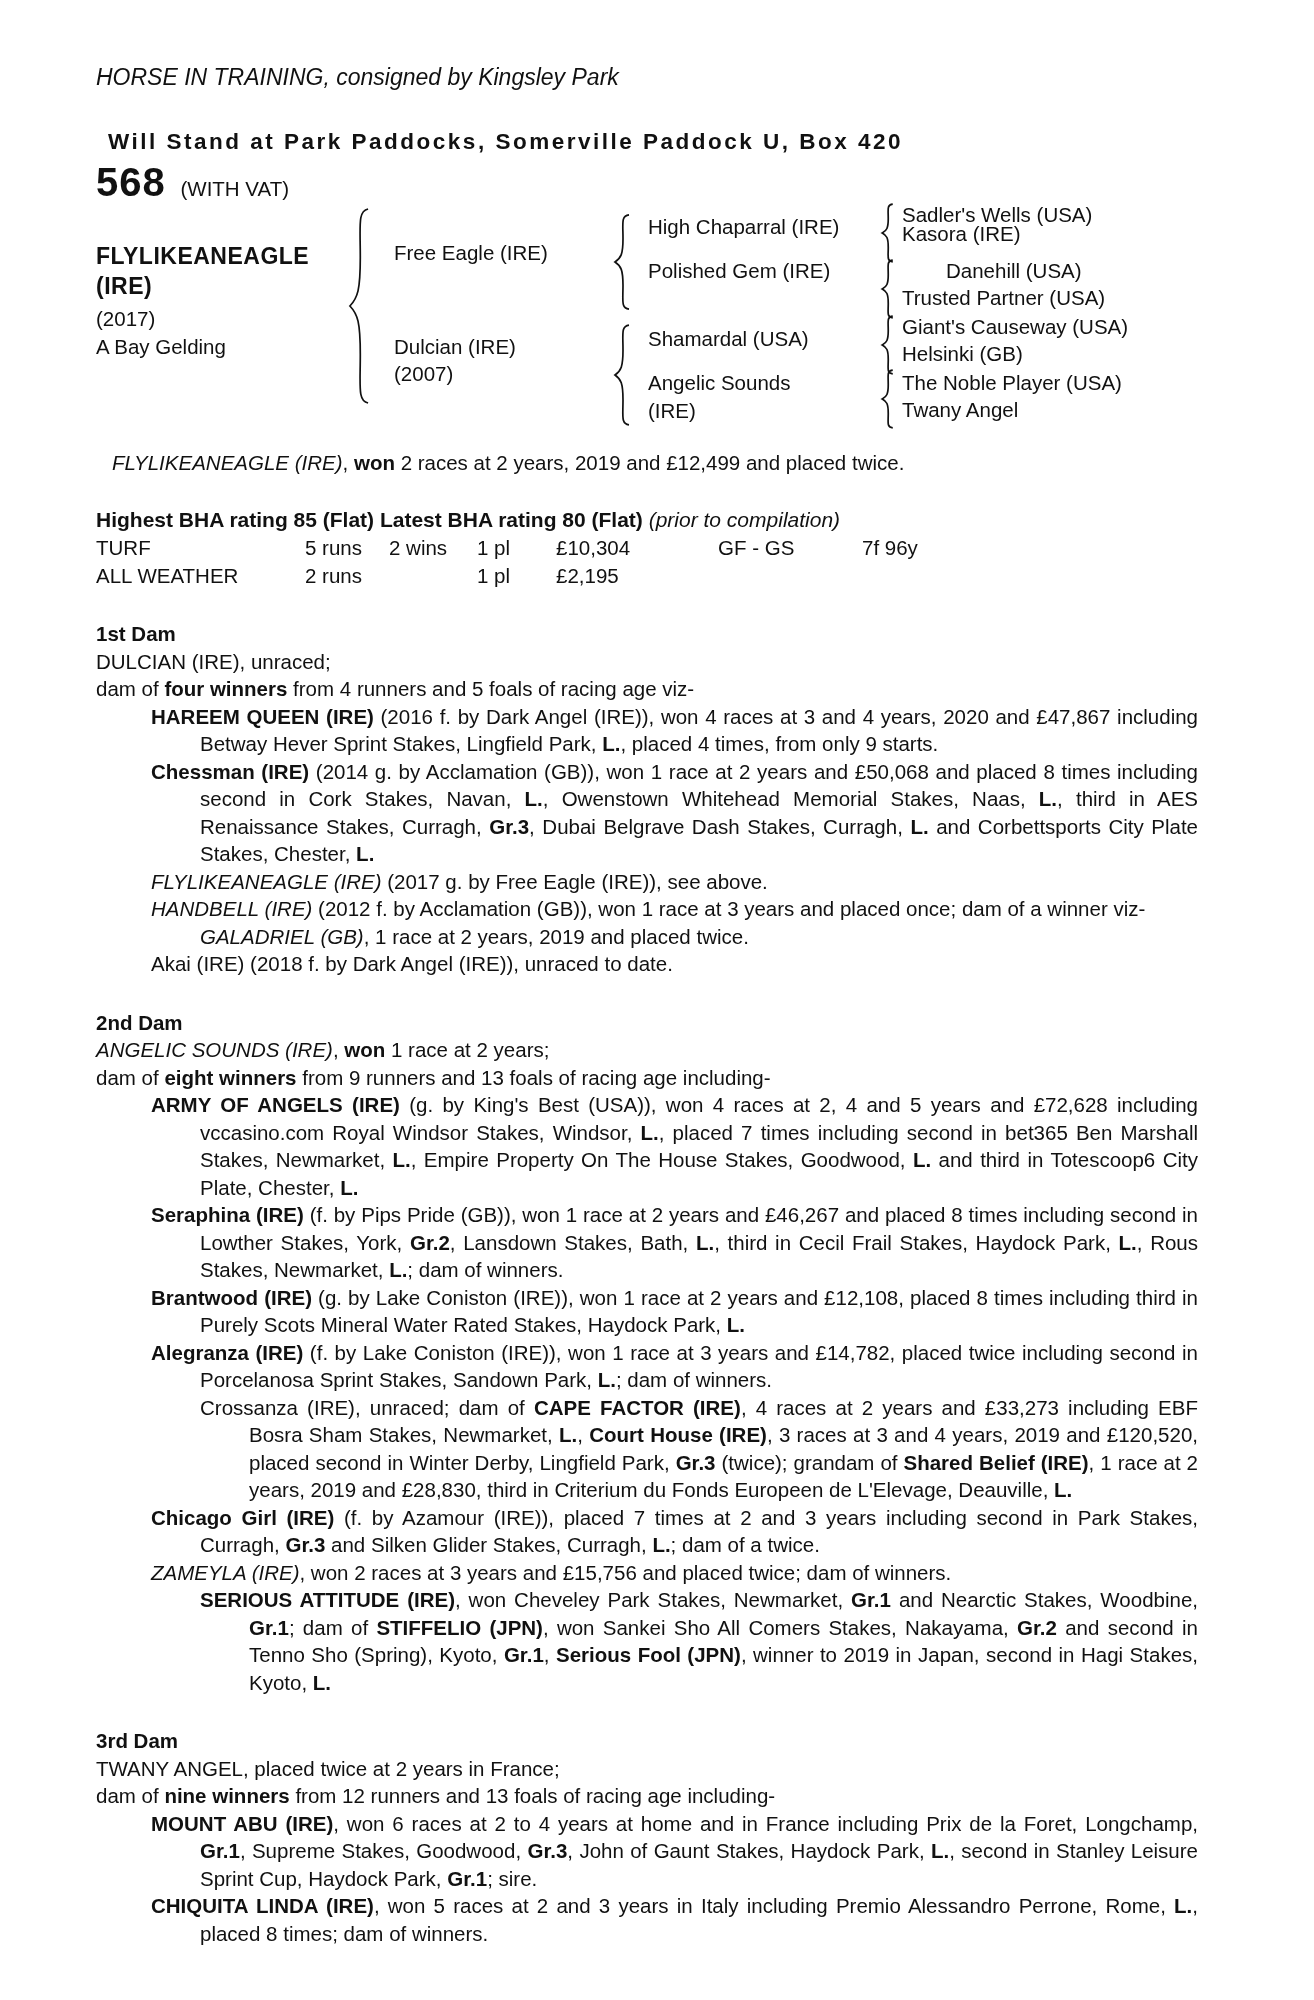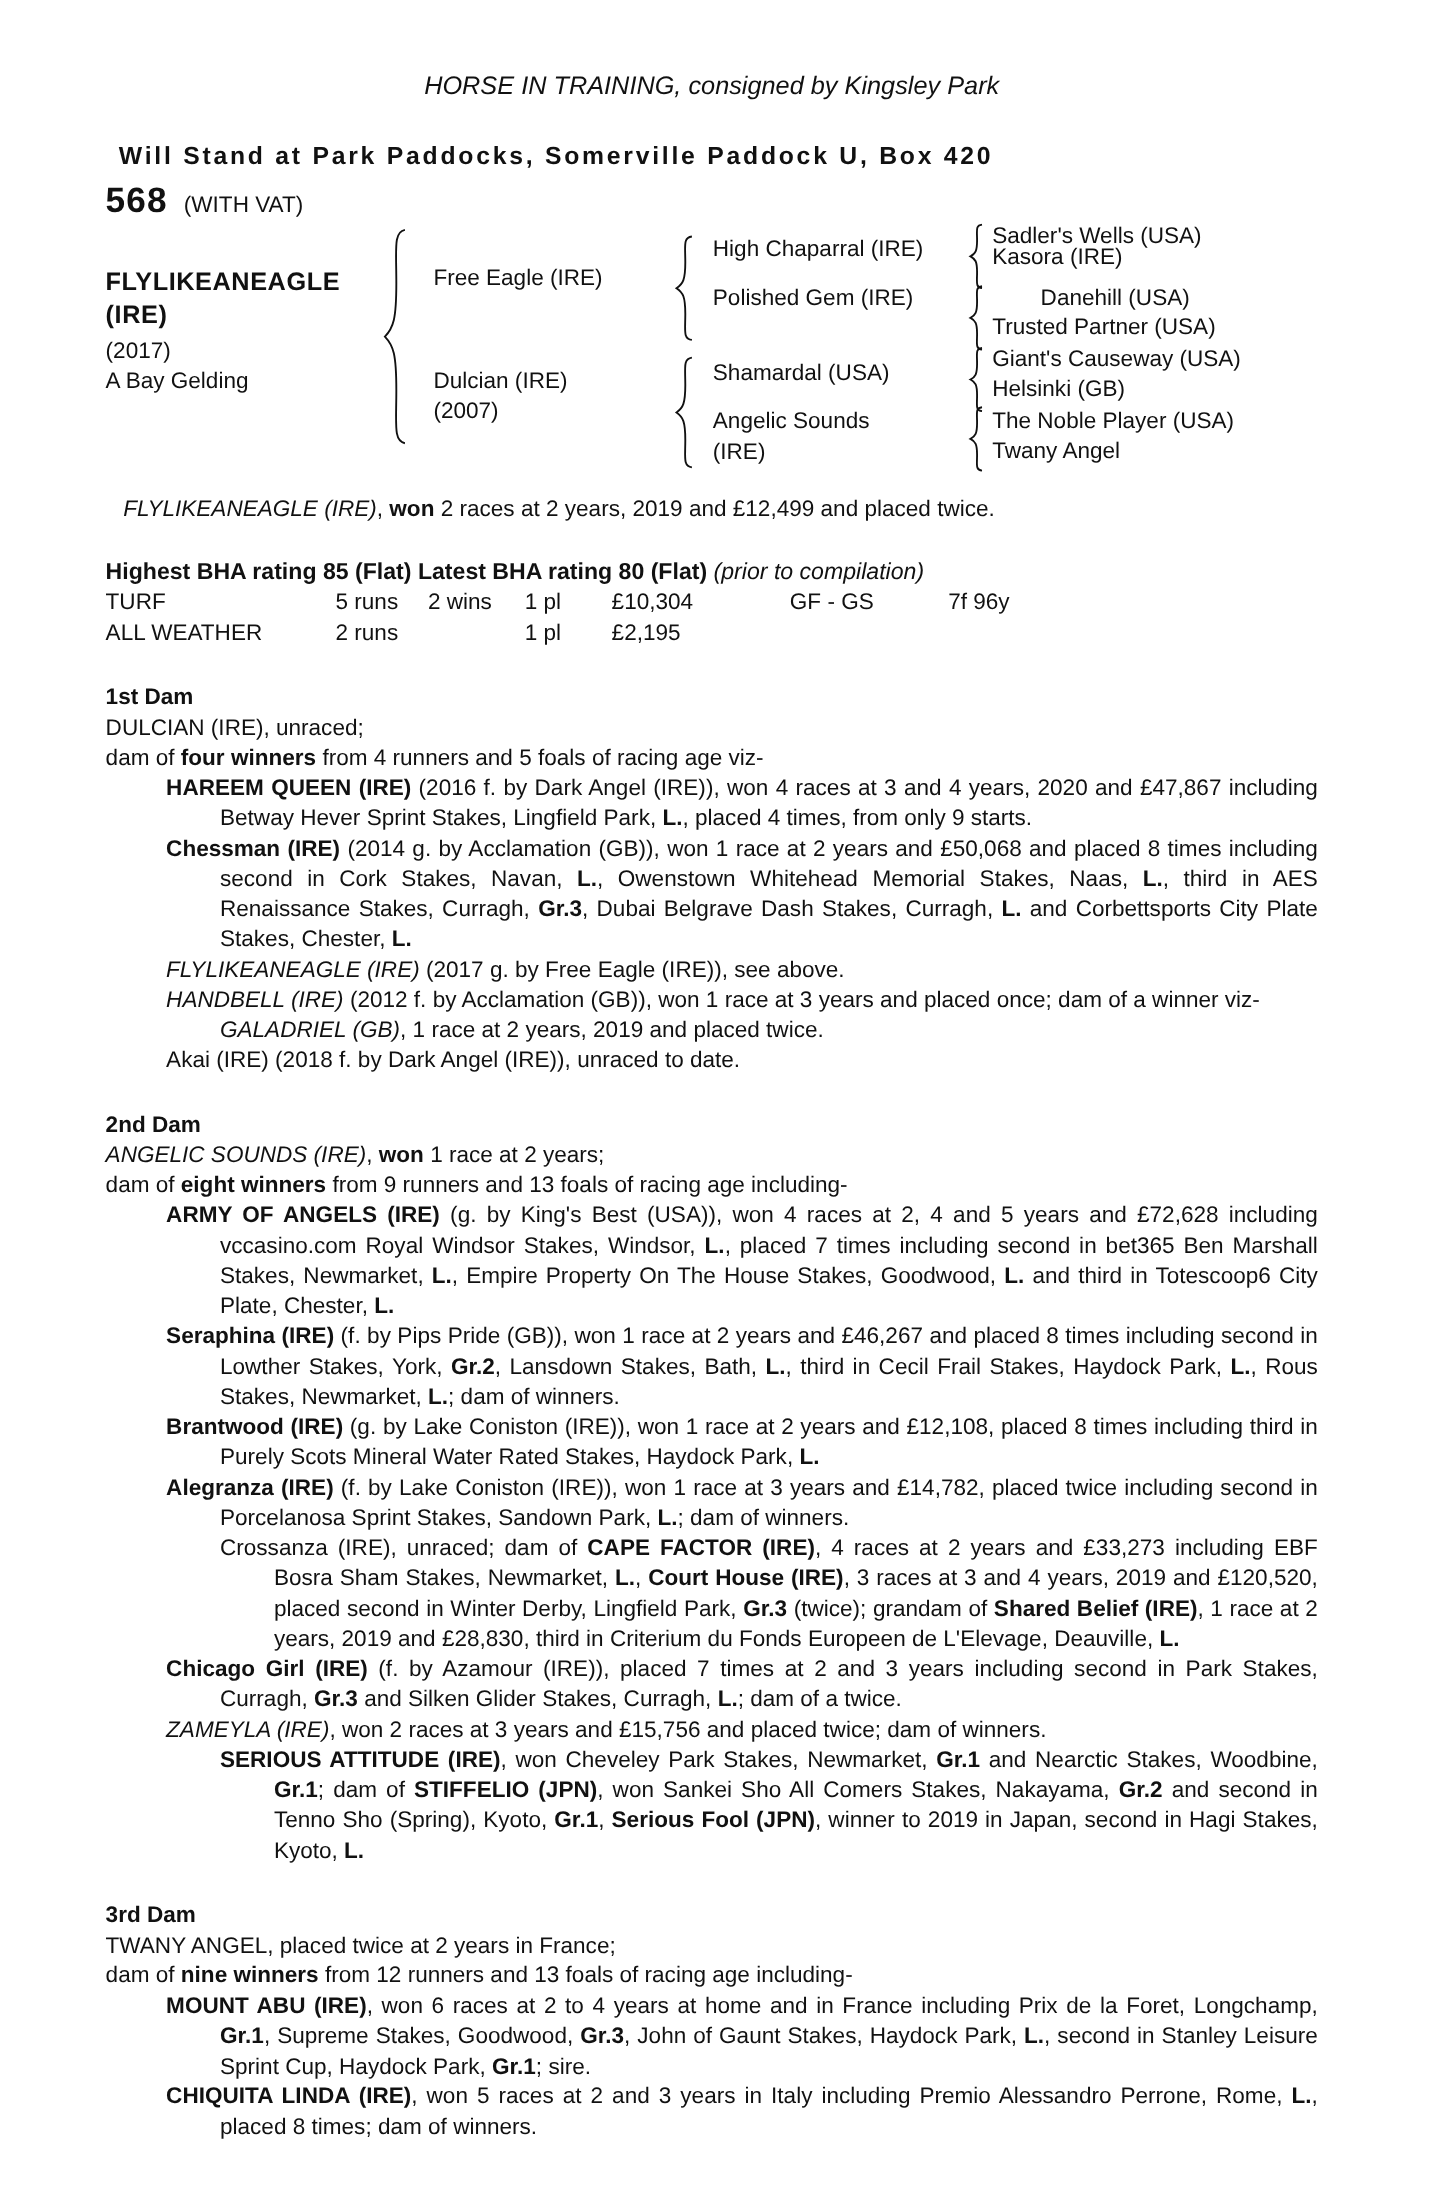--- a/index.html
+++ b/index.html
@@ -8,27 +8,27 @@
     width:1314px;height:2000px;
     box-sizing:border-box;
     padding:64px 116px 0 96px;
     background:#fff;color:#111;
     font-family:"Liberation Sans",sans-serif;
     font-size:20.5px;line-height:27.5px;
     overflow:hidden;
   }
   .b{font-weight:bold;}
   .i{font-style:italic;}
-  .consign{text-align:center;font-style:italic;font-size:23px;margin:0 0 36px 0;}
+  .consign{text-align:left;font-style:italic;font-size:23px;margin:0 0 36px 0;}
   .stand{font-weight:bold;font-size:22.5px;letter-spacing:2.5px;margin:12px;}
   
   .pedigree{position:relative;height:276px;margin-top:8px;}
   .ped-abs{position:absolute;white-space:nowrap;}
   .lot-line{position:absolute;left:0;top:2px;white-space:nowrap;}
-  .lot-num{font-size:32px;font-weight:bold;letter-spacing:1px;margin-top:10px;}
+  .lot-num{font-size:40px;font-weight:bold;letter-spacing:1px;margin-top:10px;}
   .lot-vat{font-size:20.5px;margin-left:9px;}
   .hname{position:absolute;left:0;font-size:23px;font-weight:bold;letter-spacing:.5px;}
   .brace{position:absolute;}
   .wrap-narrow{white-space:normal;width:172px;}
   
   .race-record{margin:6px 0 0 16px;text-align:justify;}
   .bha-head{margin:29px 0 0 0;font-size:21px;}
   .bha-table{margin-top:1px;}
   .bha-row{display:grid;grid-template-columns:209px 84px 88px 79px 162px 144px auto;}
   .bha-row span{white-space:nowrap;}

